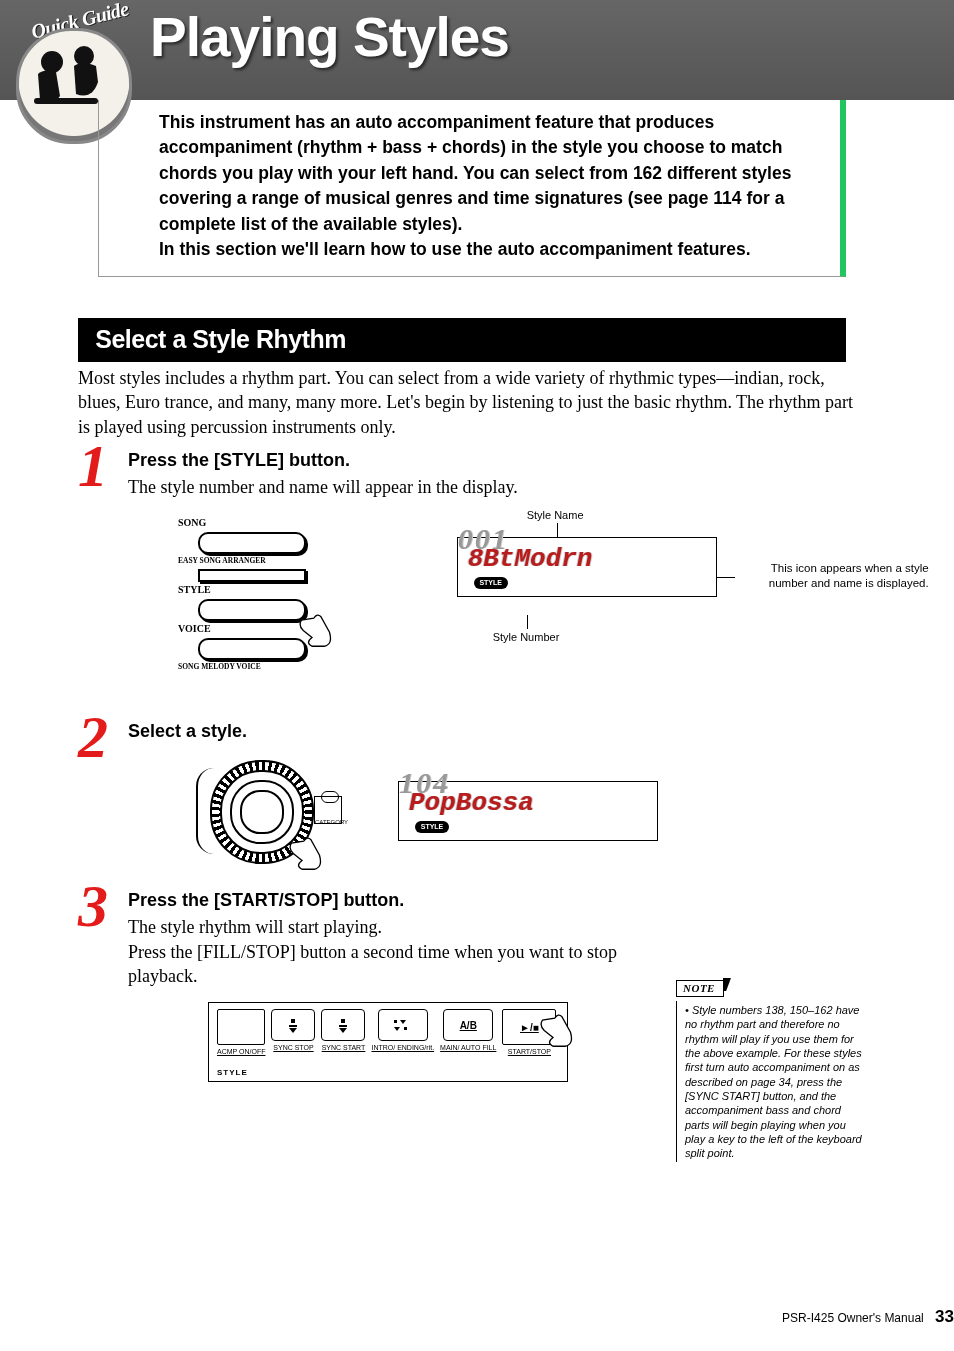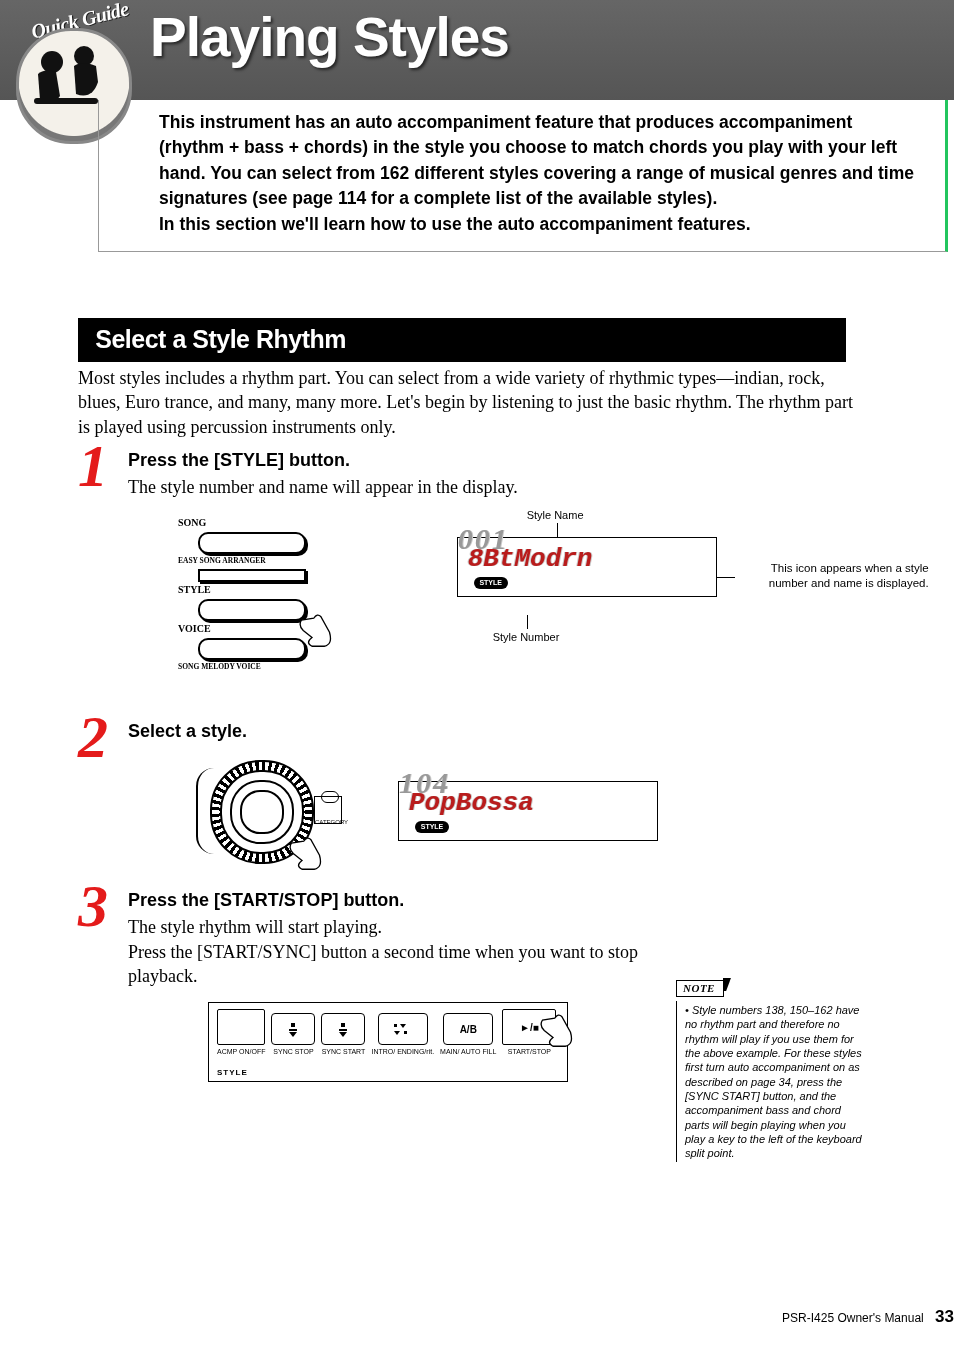--- a/index.html
+++ b/index.html
@@ -52,23 +52,23 @@
     font-family: Arial, Helvetica, sans-serif;
     font-weight: bold;
     font-size: 55px;
     color: #fff;
     text-shadow: 2px 2px 3px rgba(0,0,0,.6);
     letter-spacing: -1px;
   }
   .intro-box {
     position: absolute;
     left: 98px; top: 100px;
-    width: 850px;
+    width: 748px;
     border-left: 1px solid #999;
-    border-right: 3px solid #22c55e;
+    border-right: 6px solid #22c55e;
     border-bottom: 1px solid #999;
     padding: 10px 30px 14px 60px;
     box-sizing: border-box;
   }
   .intro {
     font-family: Arial, Helvetica, sans-serif;
     font-weight: bold;
     font-size: 17.5px;
     line-height: 1.45;
   }
@@ -221,21 +221,21 @@
   .dial .cat::after  { bottom: 22px; display: none; }
   .dial .finger2 { position: absolute; left: 90px; top: 78px; width: 35px; height: 35px; }
   
   .style-panel {
     width: 360px; border: 1px solid #000; padding: 6px 8px 4px 8px;
     margin: 14px 0 0 80px;
     position: relative;
     box-sizing: border-box;
   }
   .style-panel .row {
-    display: flex; gap: 6px; align-items: flex-end; justify-content: flex-start;
+    display: flex; gap: 6px; align-items: flex-start; justify-content: flex-start; text-decoration: underline;
   }
   .sp-btn {
     width: 48px; height: 30px; border: 1.5px solid #000; border-radius: 4px;
     display: flex; align-items: center; justify-content: center;
     font: bold 10px Arial;
   }
   .sp-btn.small { width: 42px; }
   .sp-label {
     font: 7px/1 Arial; text-align: center; margin-top: 3px; height: 16px;
   }
@@ -383,21 +383,21 @@
           </div>
         </div>
       </div>
     </div>
 
     <div class="step" style="margin-top: 26px;">
       <div class="num">3</div>
       <div class="body">
         <div class="head">Press the [START/STOP] button.</div>
         <div class="txt" style="white-space: pre-line; width: 540px;">The style rhythm will start playing.
-Press the [START/SYNC] button a second time when you want to stop playback.</div>
+Press the [FILL/STOP] button a second time when you want to stop playback.</div>
 
         <div class="style-panel">
           <div class="row">
             <div class="sp-col">
               <div class="sp-btn small sp-frame"></div>
               <div class="sp-label">ACMP ON/OFF</div>
             </div>
             <div class="sp-col">
               <div class="sp-btn small">
                 <svg width="16" height="16">

